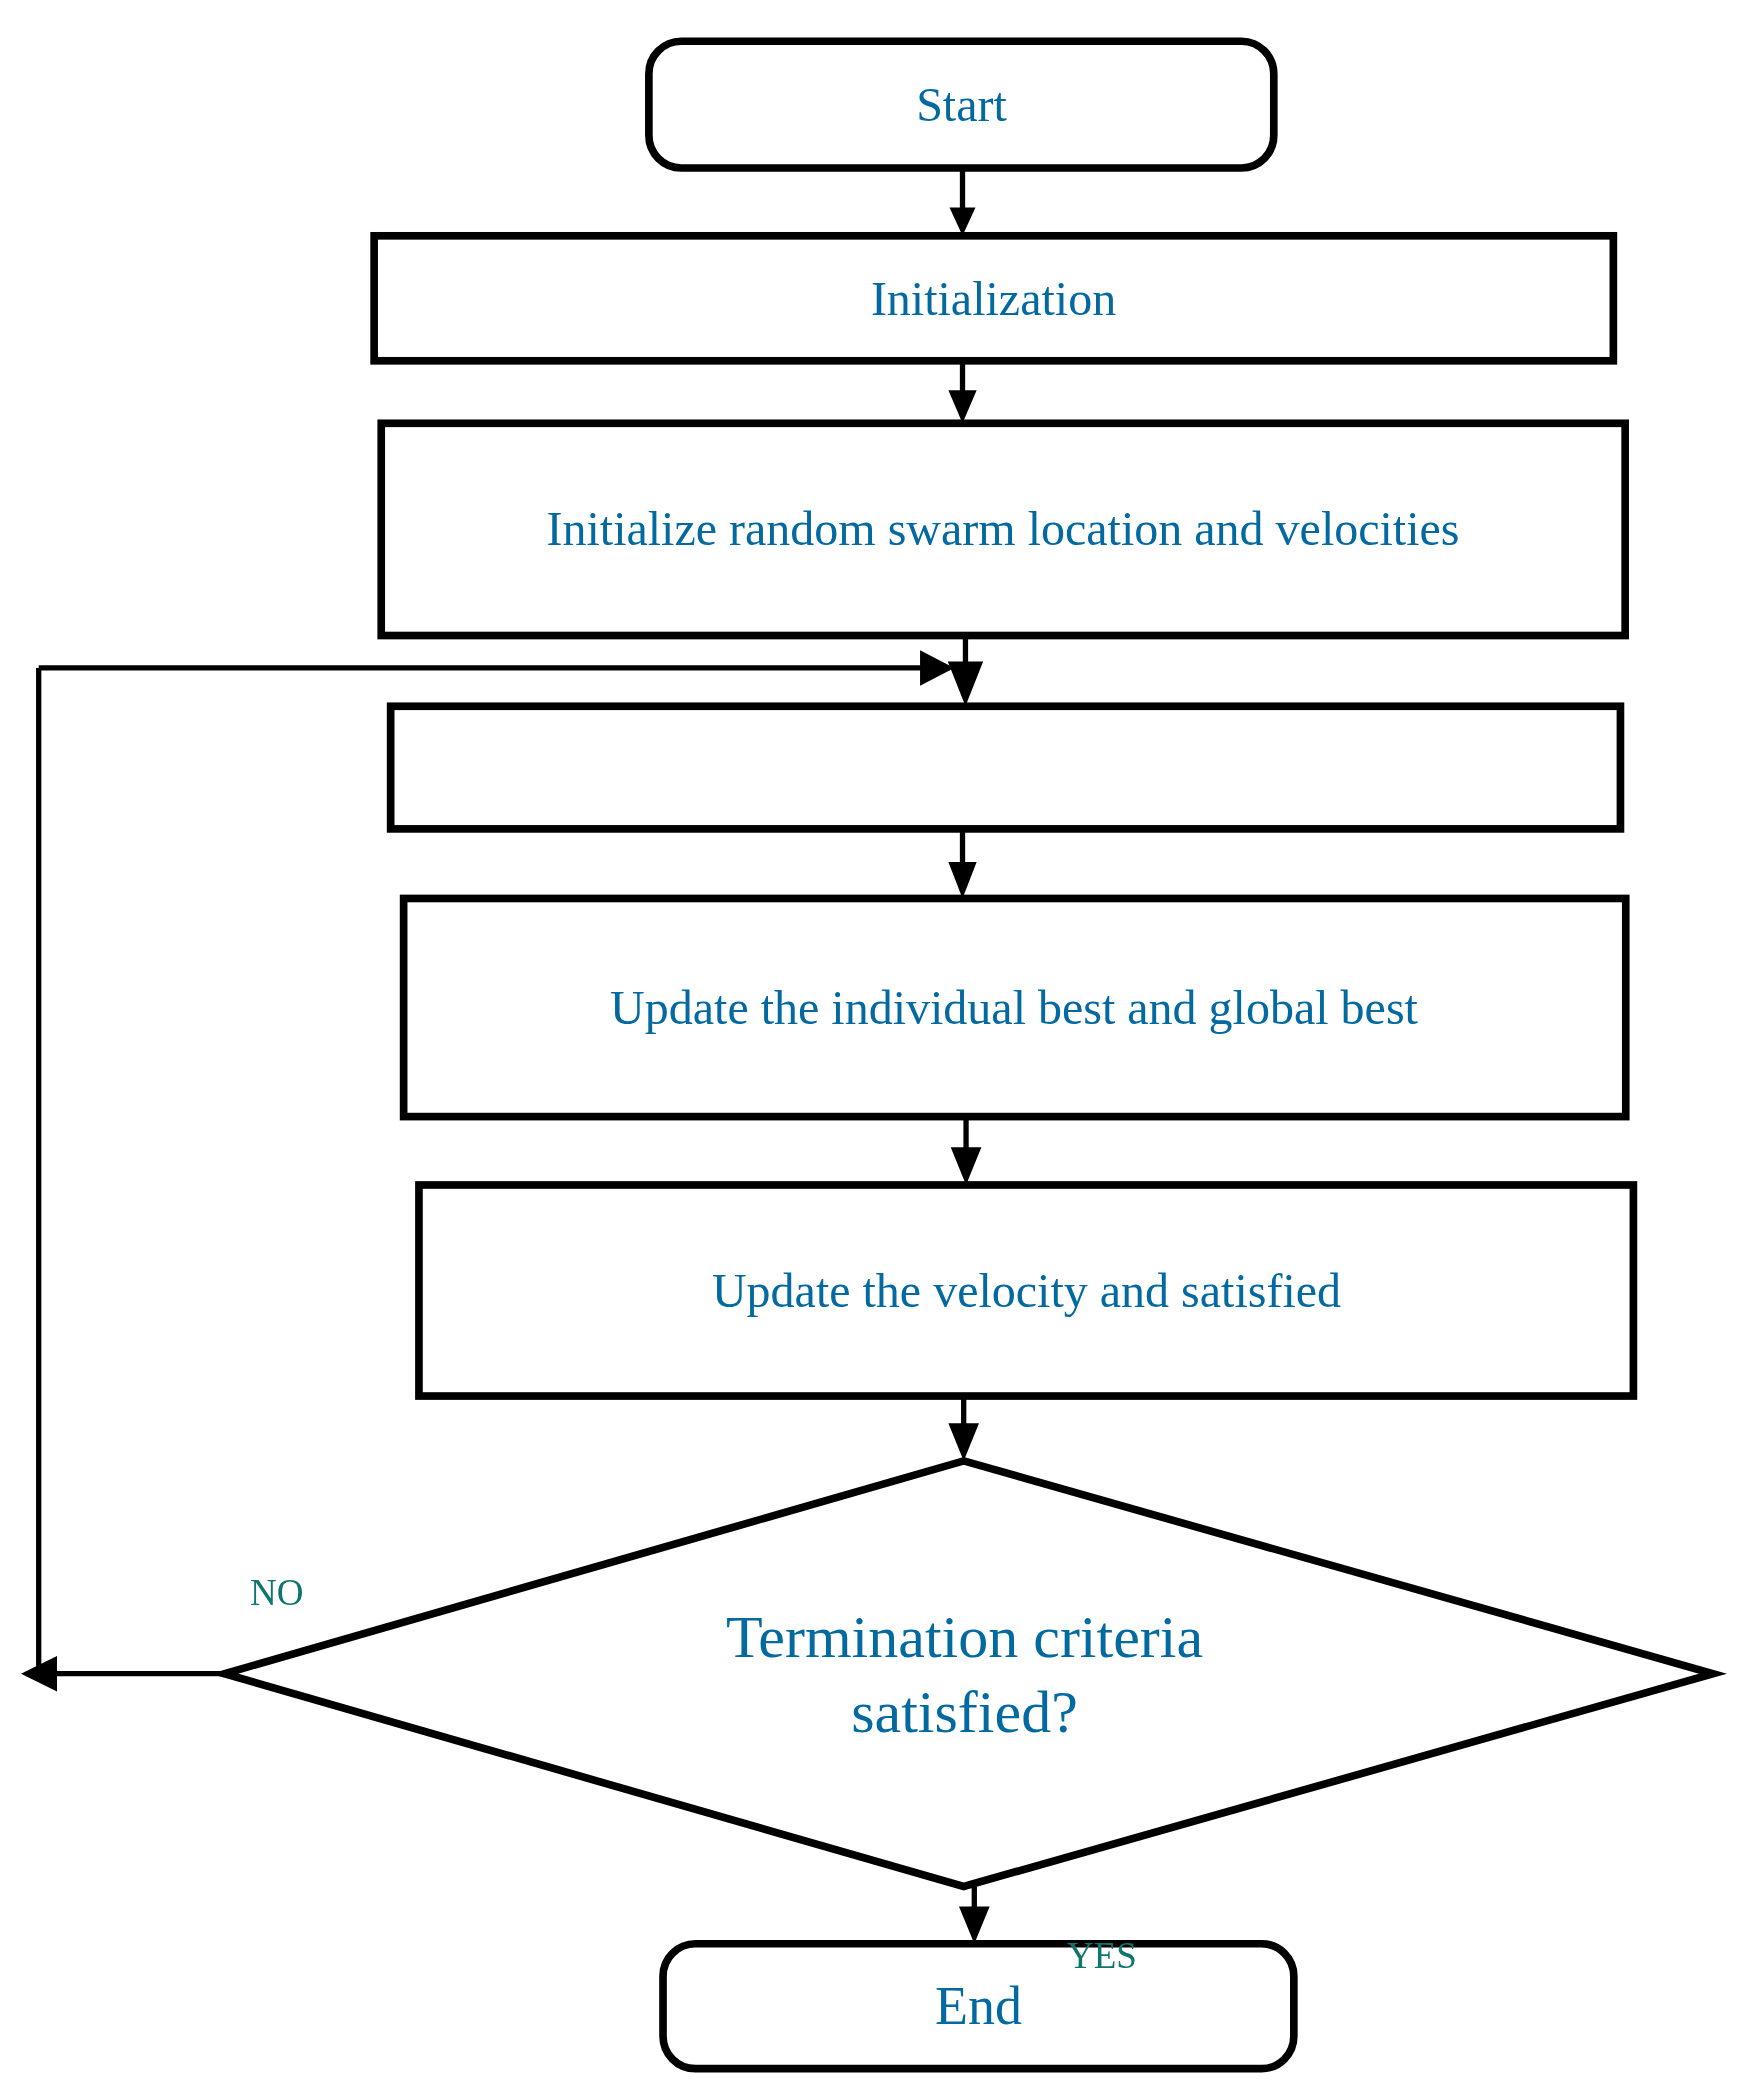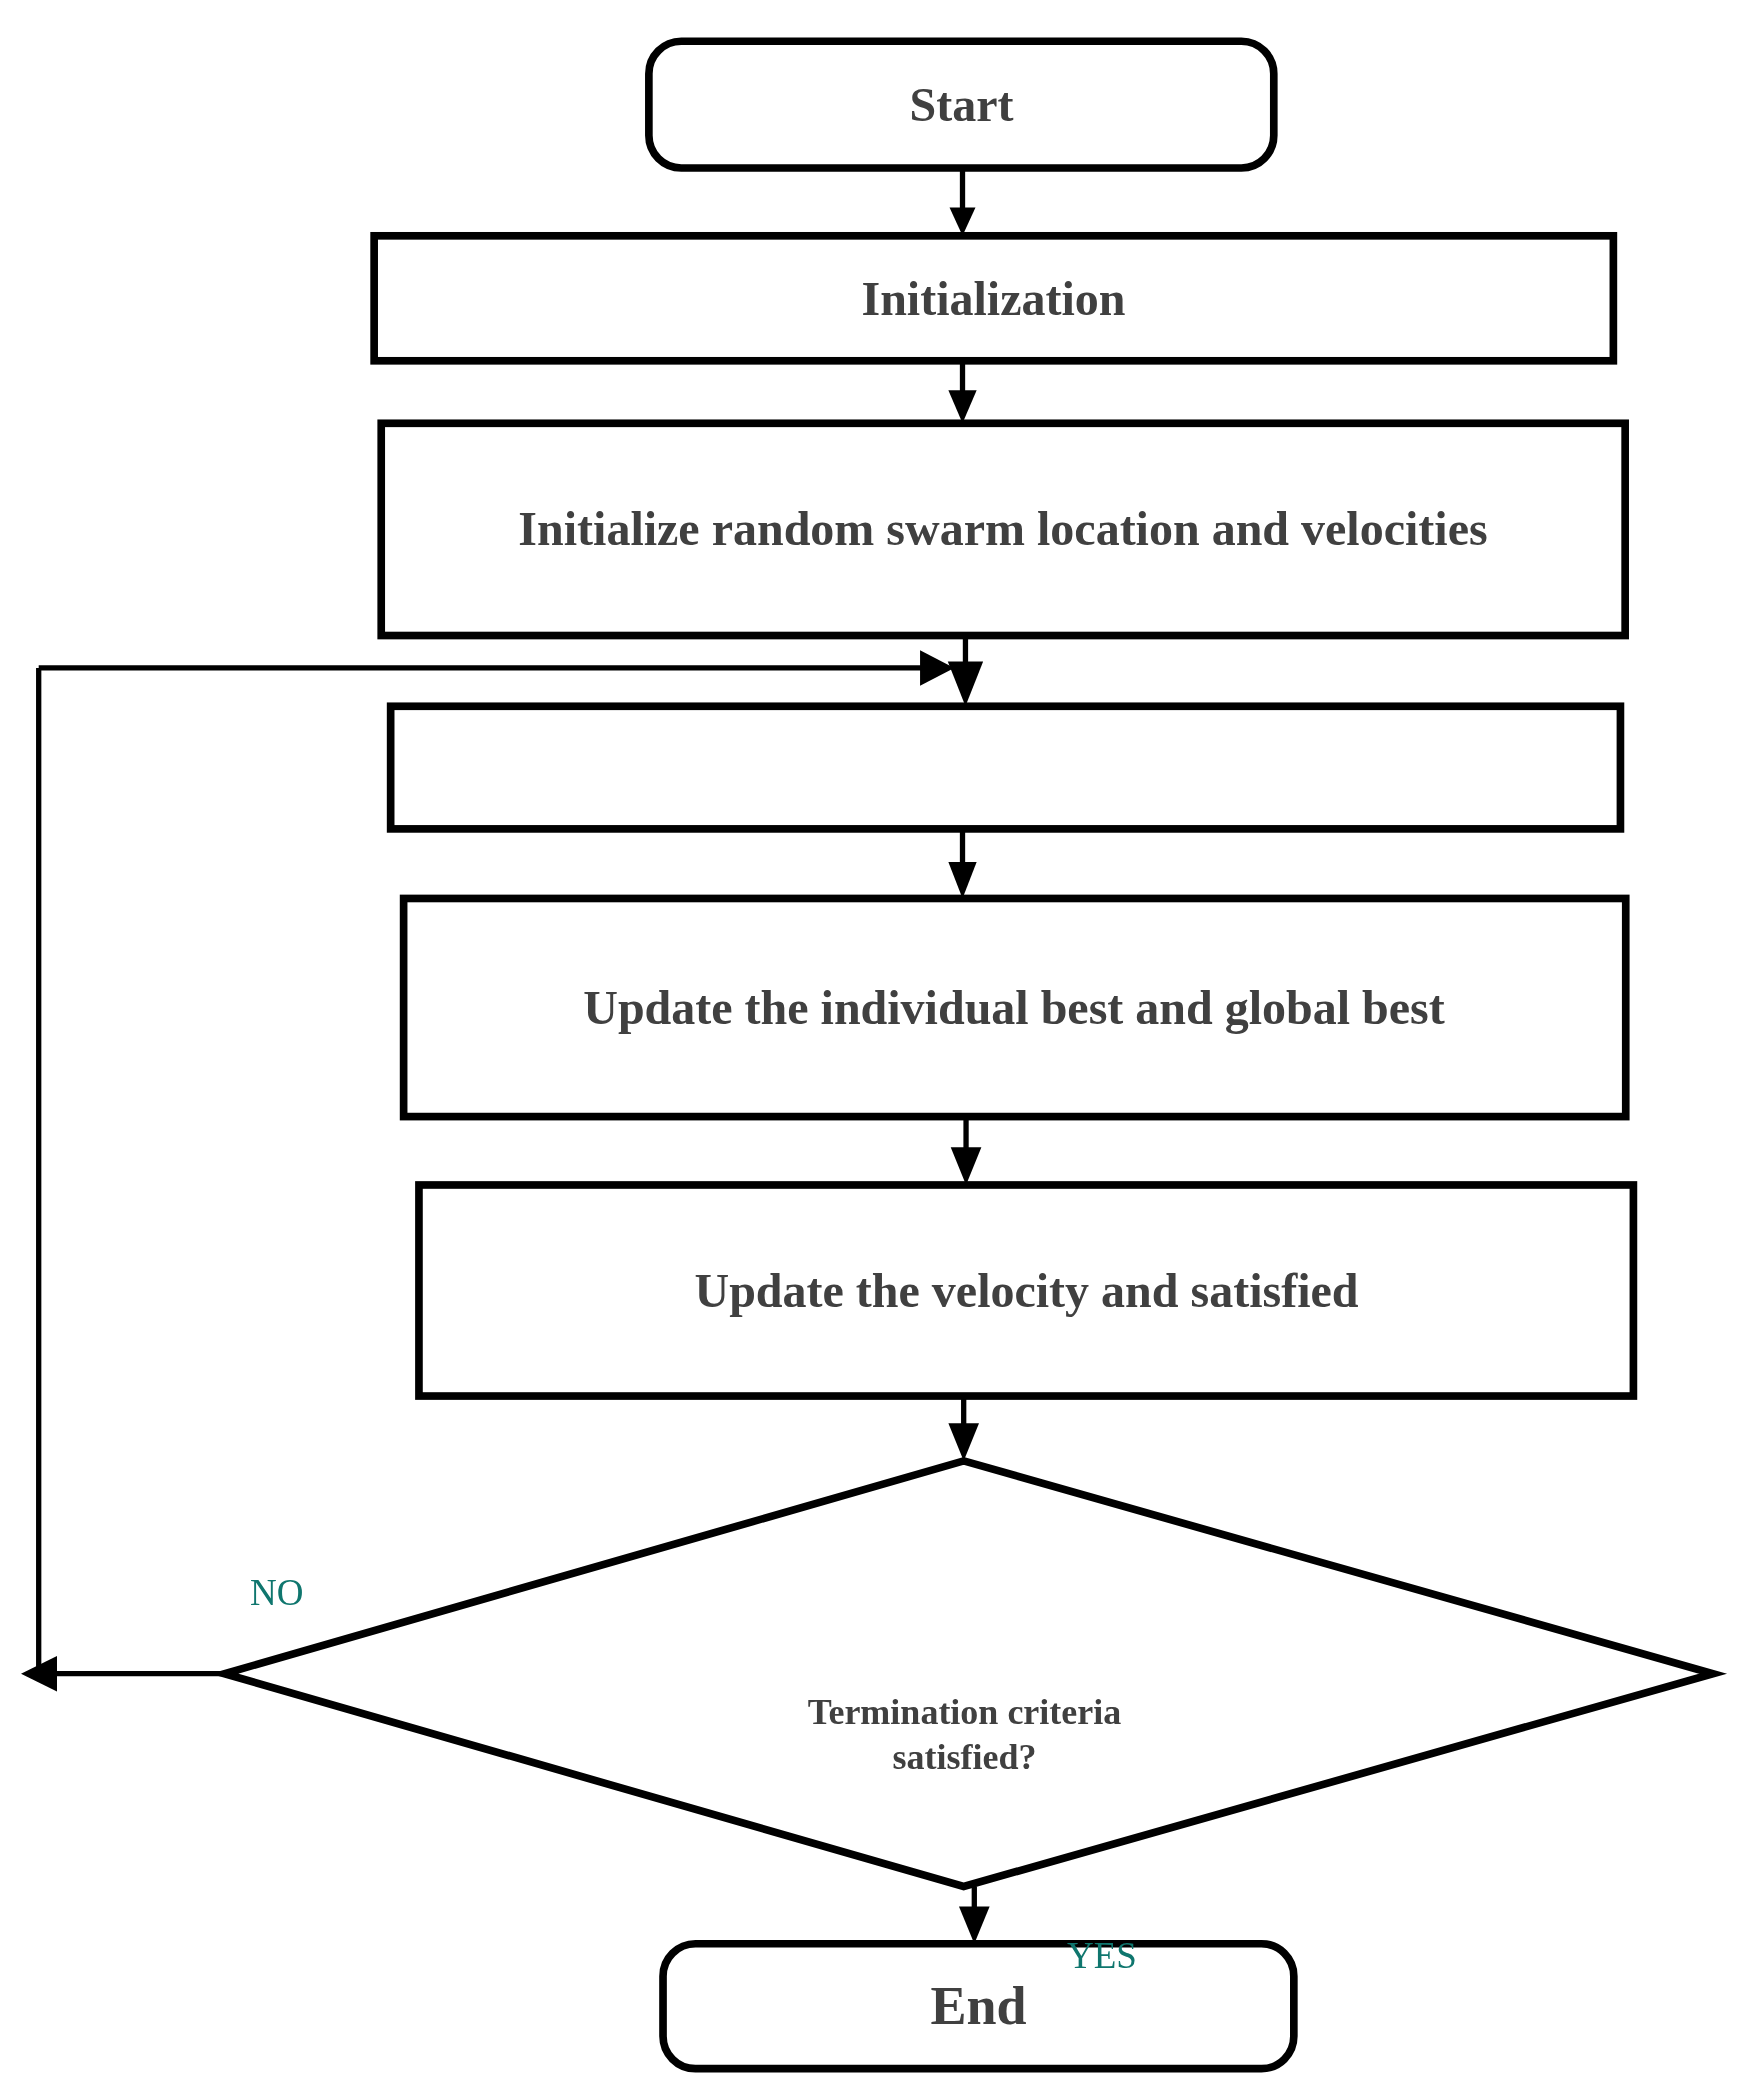--- a/index.html
+++ b/index.html
@@ -22,23 +22,23 @@
     top: 0;
     width: 1757px;
     height: 2097px;
   }
   .node-text {
     position: absolute;
     display: flex;
     align-items: center;
     justify-content: center;
     text-align: center;
-    color: #404040;
+    color: #0369a1;
     font-family: "Liberation Serif", "DejaVu Serif", serif;
-    font-weight: 700;
+    font-weight: 400;
     line-height: 1.25;
     white-space: pre-line;
     pointer-events: none;
   }
   .edge-label {
     position: absolute;
     color: #0f766e;
     font-family: "Liberation Serif", "DejaVu Serif", serif;
     font-size: 37px;
     line-height: 1;
@@ -144,21 +144,21 @@
 
   <div class="node-text" style="left:374px; top:236px; width:1239px; height:125px; font-size:48px;">Initialization</div>
 
   <div class="node-text" style="left:381px; top:423px; width:1244px; height:212px; font-size:48px;">Initialize random swarm location and velocities</div>
 
 
   <div class="node-text" style="left:403px; top:899px; width:1222px; height:218px; font-size:48px;">Update the individual best and global best</div>
 
   <div class="node-text" style="left:419px; top:1185px; width:1215px; height:211px; font-size:48px;">Update the velocity and satisfied</div>
 
-  <div class="node-text" style="left:531px; top:1652px; width:867px; height:165px; font-size:36px;">Termination criteria
+  <div class="node-text" style="left:531px; top:1592px; width:867px; height:165px; font-size:60px;">Termination criteria
 satisfied?</div>
 
   <div class="node-text" style="left:663px; top:1944px; width:631px; height:125px; font-size:54px;">End</div>
 
   <div class="edge-label" style="left:250px; top:1527px;">NO</div>
 
   <div class="edge-label" style="left:1067px; top:1890px;">YES</div>
 
   <div class="hit" style="left:649px; top:41px; width:625px; height:127px;"></div>
   <div class="hit" style="left:374px; top:236px; width:1239px; height:125px;"></div>

